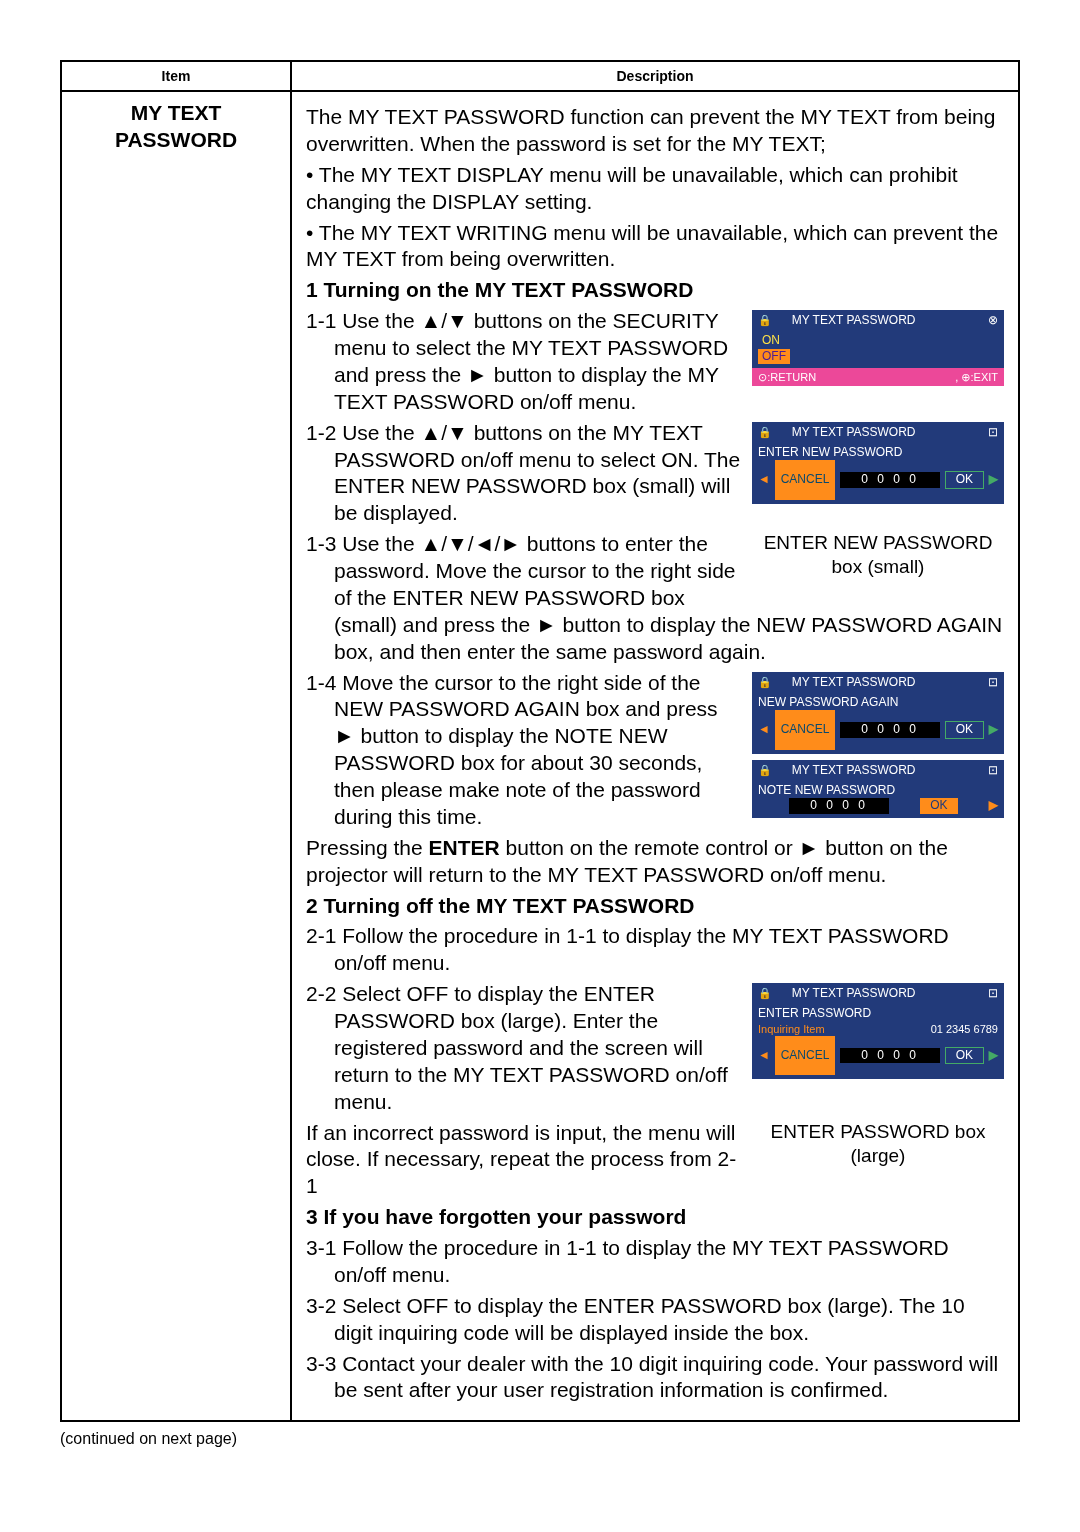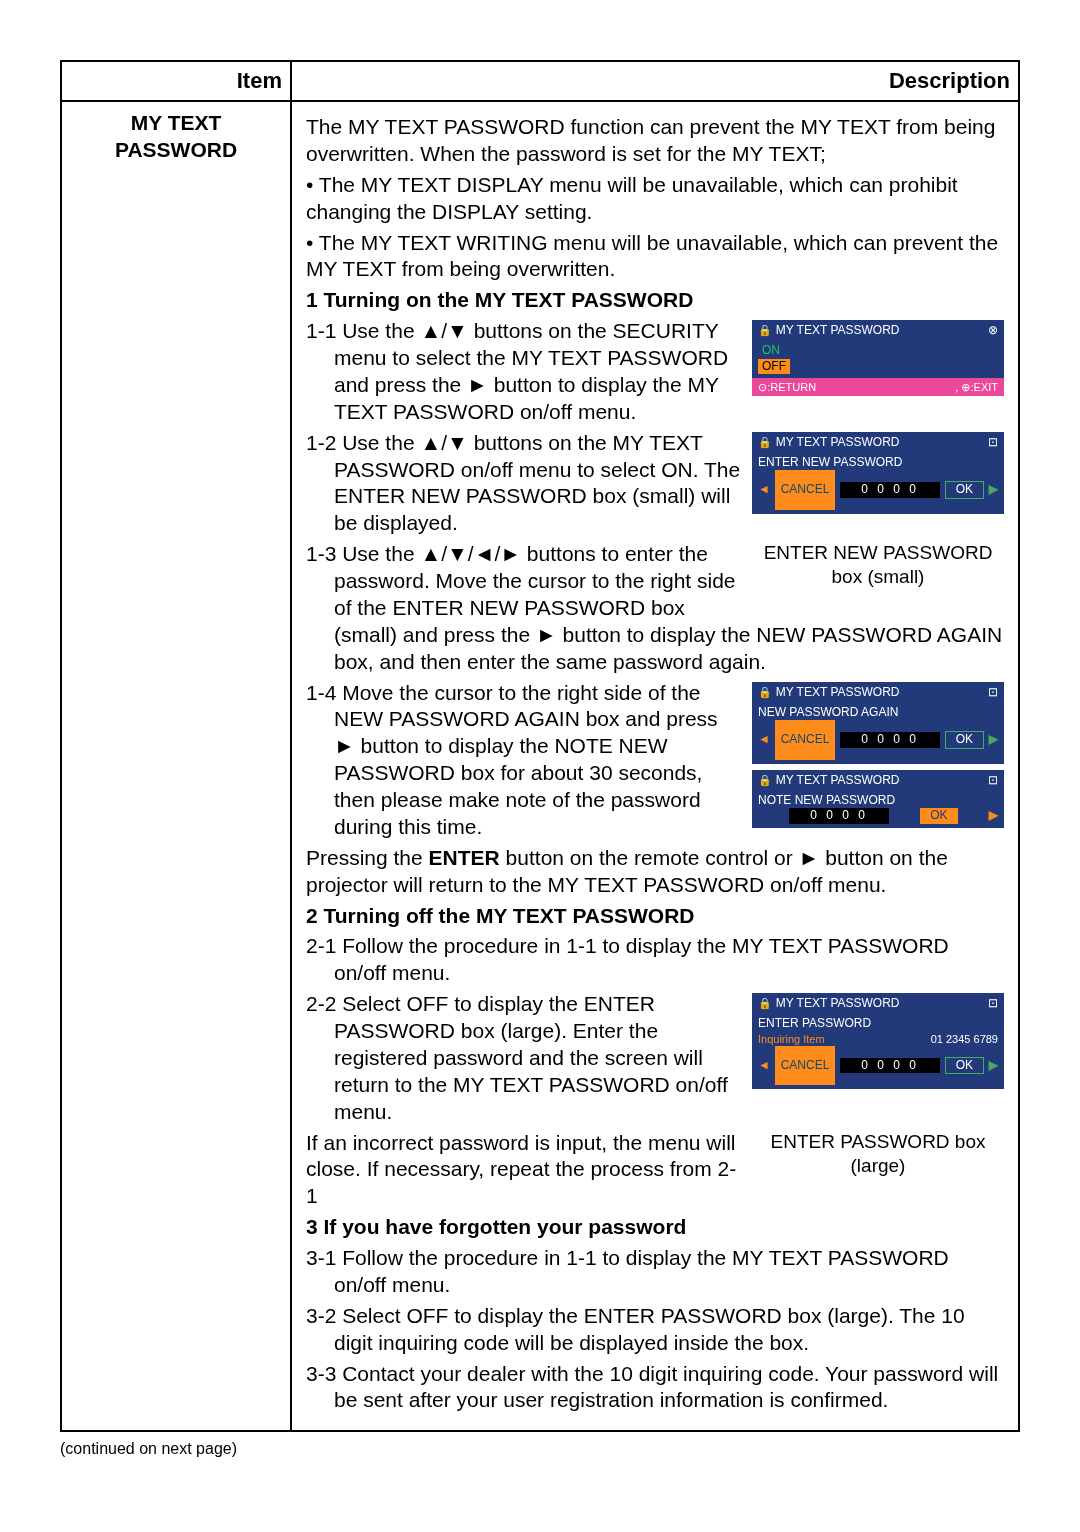--- a/index.html
+++ b/index.html
@@ -24,23 +24,23 @@
     font-style: italic;
   }
   table.main {
     width: 100%;
     border-collapse: collapse;
     border: 2px solid #000;
   }
   table.main th {
     border: 2px solid #000;
     font-weight: bold;
-    font-size: 22px;
+    font-size: 14px;
     padding: 6px 8px;
-    text-align: right;
+    text-align: center;
   }
   table.main td {
     border: 2px solid #000;
     vertical-align: top;
     padding: 8px 14px 12px 14px;
     font-size: 21px;
     line-height: 1.28;
   }
   td.item-col {
     width: 200px;
@@ -67,33 +67,33 @@
     color: #fff;
     clear: right;
   }
   .inset-title {
     background: #223a7a;
     padding: 3px 6px;
     display: flex;
     align-items: center;
     justify-content: space-between;
   }
-  .inset-title-left { display:flex; align-items:flex-start; gap:4px;}
+  .inset-title-left { display:flex; align-items:flex-start; gap:20px;}
   .inset-body {
     background: #223a7a;
     padding: 2px 6px 4px 6px;
   }
   .inset-row {
     display: flex;
     align-items: center;
     justify-content: space-between;
     gap:4px;
   }
-  .inset-on { color: #22c55e; padding-left:4px;}
-  .inset-off { background:#ff8c1a; color:#000000; padding:0 4px; display:inline-block;}
+  .inset-on { color: #fde047; padding-left:4px;}
+  .inset-off { background:#ff8c1a; color:#4c1d95; padding:0 4px; display:inline-block;}
   .inset-footer {
     background: #ec4899;
     display:flex;
     justify-content:space-between;
     padding:2px 6px;
     font-size:11px;
   }
   .inset-cancel { background:#ff8c1a; color:#0c4a6e; padding:12px 6px; }
   .inset-digits { background:#000; color:#fff; padding:0 21px; letter-spacing:3px;}
   .inset-ok { background:#223a7a; color:#fff; border:1px solid #4a6; padding:0 10px;}

